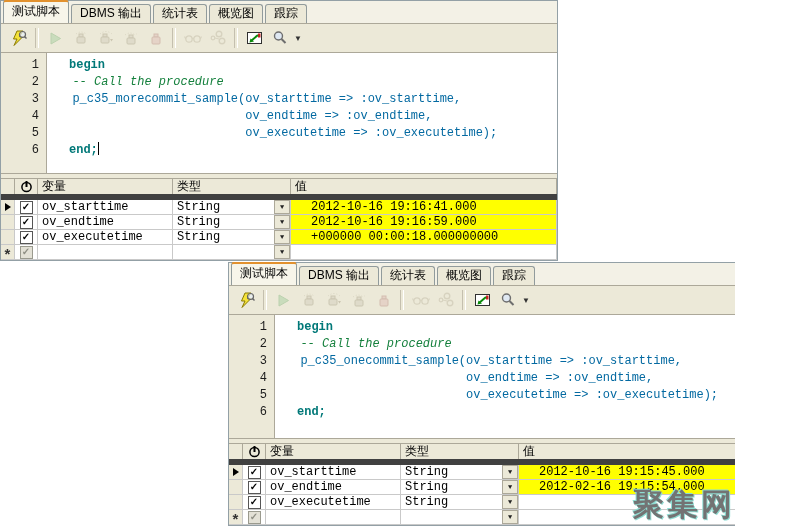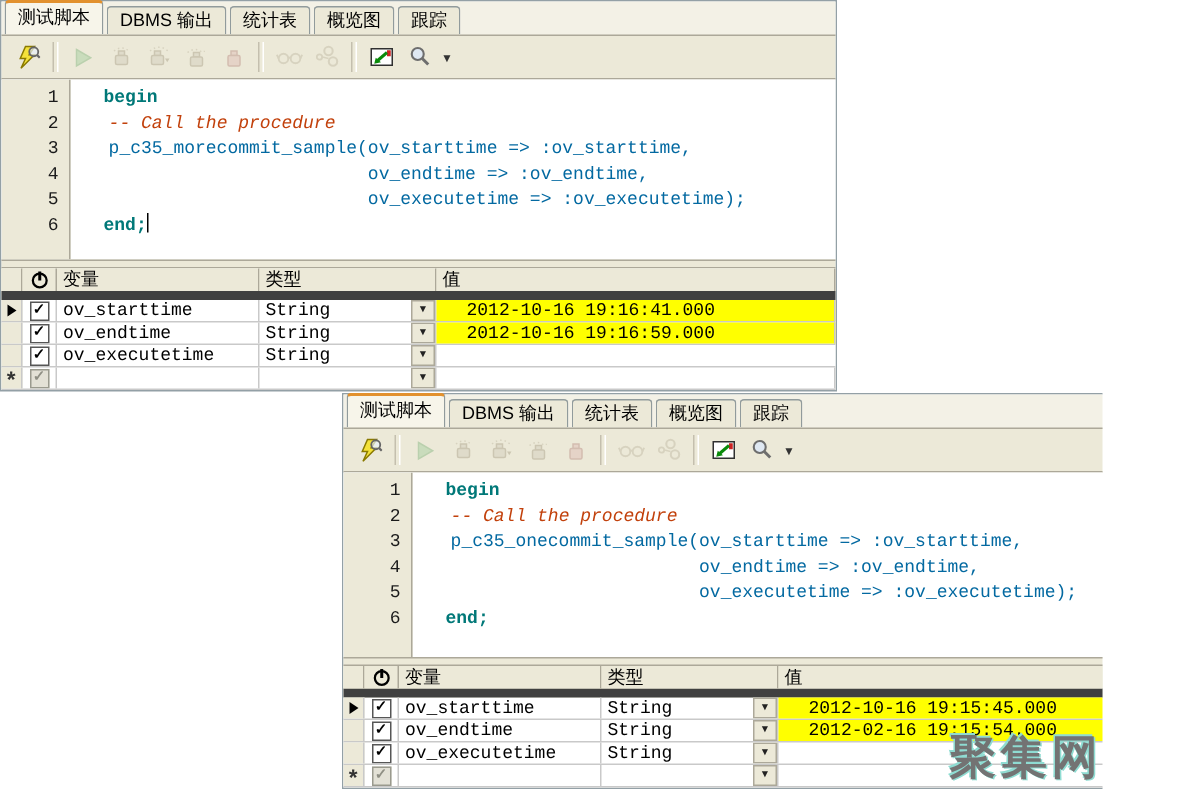--- a/index.html
+++ b/index.html
@@ -21,21 +21,21 @@
   .dd-caret{font-size:8px;color:#333;margin-left:2px;}
   
   .editor{flex:1;display:flex;background:#fff;overflow:hidden;}
   .gutter{width:46px;flex:0 0 46px;background:#ece9d8;border-right:1px solid #aca899;
           text-align:right;padding:4px 7px 0 0;box-sizing:border-box;
           font-family:"Liberation Mono","DejaVu Sans Mono",monospace;font-size:12px;line-height:17px;color:#1b1b1b;}
   .codearea{flex:1;padding:4px 0 0 11px;font-family:"Liberation Mono","DejaVu Sans Mono",monospace;
             font-size:12px;line-height:17px;white-space:pre;overflow:hidden;}
   .cline{height:17px;}
   .kw{color:#007878;font-weight:bold;margin-left:11px;}
-  .cm{color:#c2410c;font-style:italic;margin-top:12px;}
+  .cm{color:#15803d;font-style:italic;margin-top:12px;}
   .pl{color:#0369a1;margin-top:25px;}
   .caret{display:inline-block;width:1px;height:13px;background:#000;vertical-align:-2px;}
   
   .splitter{height:6px;flex:0 0 6px;background:#ece9d8;border-top:1px solid #aca899;border-bottom:1px solid #aca899;box-sizing:border-box;}
   
   .grid{display:flex;flex-direction:column;background:#fff;}
   .grow{display:flex;height:14px;flex:0 0 14px;border-bottom:1px solid #c9c9c9;align-items:stretch;}
   .grow.ghead{height:15px;flex:0 0 15px;background:#ece9d8;border-bottom:6px solid #404040;}
   .gc{box-sizing:border-box;border-right:1px solid #c9c9c9;display:flex;align-items:center;overflow:hidden;}
   .ghead .gc{border-right:1px solid #aca899;background:#ece9d8;padding-left:4px;}
@@ -198,20 +198,21 @@
         <div class="grow">
           <div class="gc c-sel"></div>
           <div class="gc c-chk">
             <span class="chkbox">✓</span>
           </div>
           <div class="gc c-var">ov_executetime</div>
           <div class="gc c-type">
             <span>String</span>
             <span class="dropbtn">▼</span>
           </div>
+          <div class="gc c-val yellow">+000000 00:00:18.000000000</div>
         </div>
         <div class="grow">
           <div class="gc c-sel">
             <span class="newmark">*</span>
           </div>
           <div class="gc c-chk">
             <span class="chkbox dim">✓</span>
           </div>
           <div class="gc c-var"></div>
           <div class="gc c-type">

